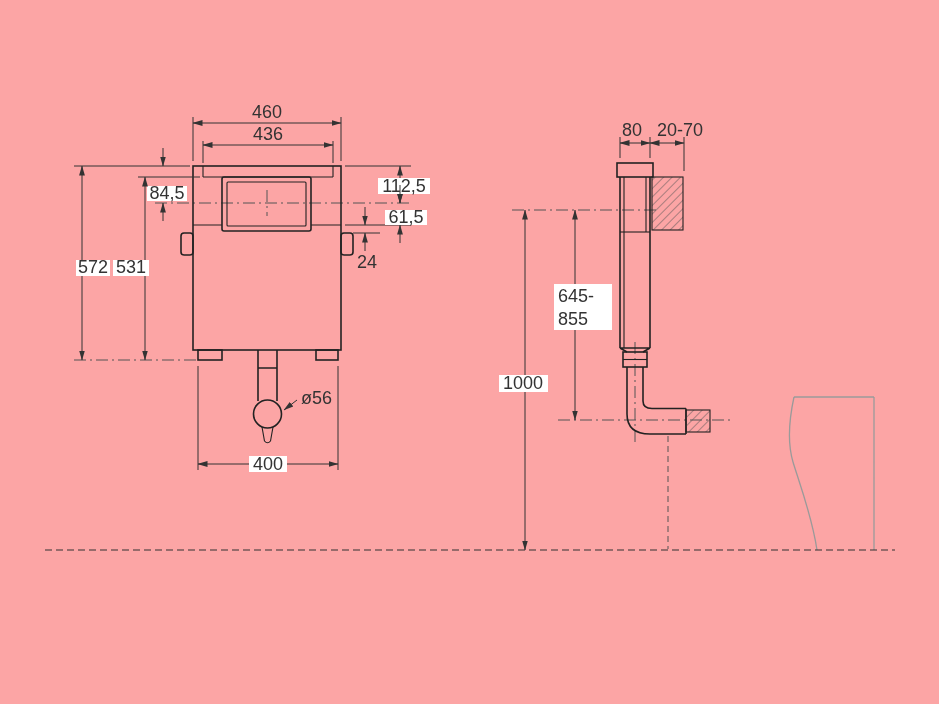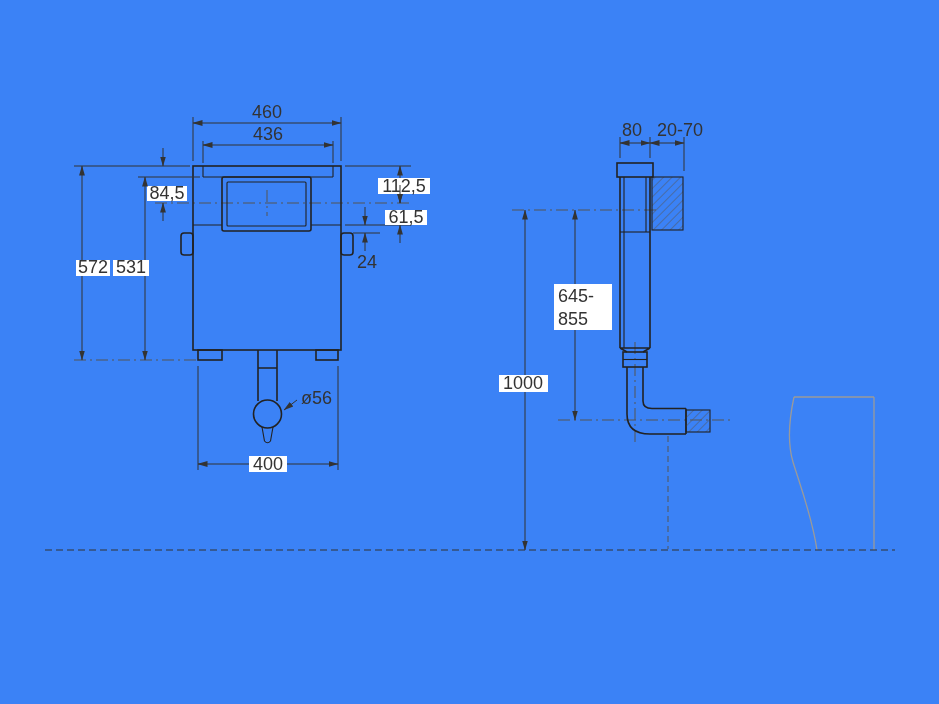--- a/index.html
+++ b/index.html
@@ -1,16 +1,16 @@
 <!DOCTYPE html>
 <html><head>
 <meta charset="utf-8">
 <style>
   html,body{margin:0;padding:0;background:#fff;}
-  .canvas{position:relative;width:939px;height:704px;background:#3b82f6;overflow:hidden;}
+  .canvas{position:relative;width:939px;height:704px;background:#fca5a5;overflow:hidden;}
   svg{display:block;}
   .ol{fill:none;stroke:#222;stroke-width:1.6;}
   .o2{fill:none;stroke:#222;stroke-width:1.1;}
   .dl{fill:none;stroke:#333;stroke-width:1;}
   .cl{fill:none;stroke:#555;stroke-width:1;stroke-dasharray:12 4 2 4;}
   .dsh{fill:none;stroke:#555;stroke-width:1;stroke-dasharray:6 4;}
   .base{fill:none;stroke:#333;stroke-width:1.2;stroke-dasharray:7 4;}
   .pan{fill:none;stroke:#9a9a9a;stroke-width:1.3;}
   .lblbg{fill:#ffffff;}
   text.dt{font-family:"Liberation Sans",sans-serif;font-size:18px;fill:#333;}

